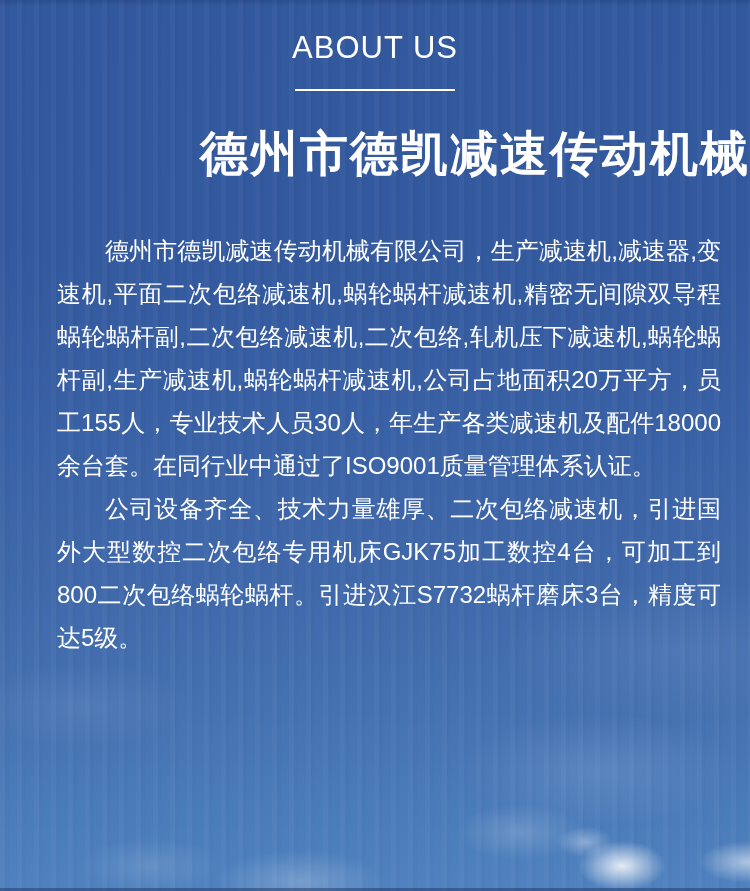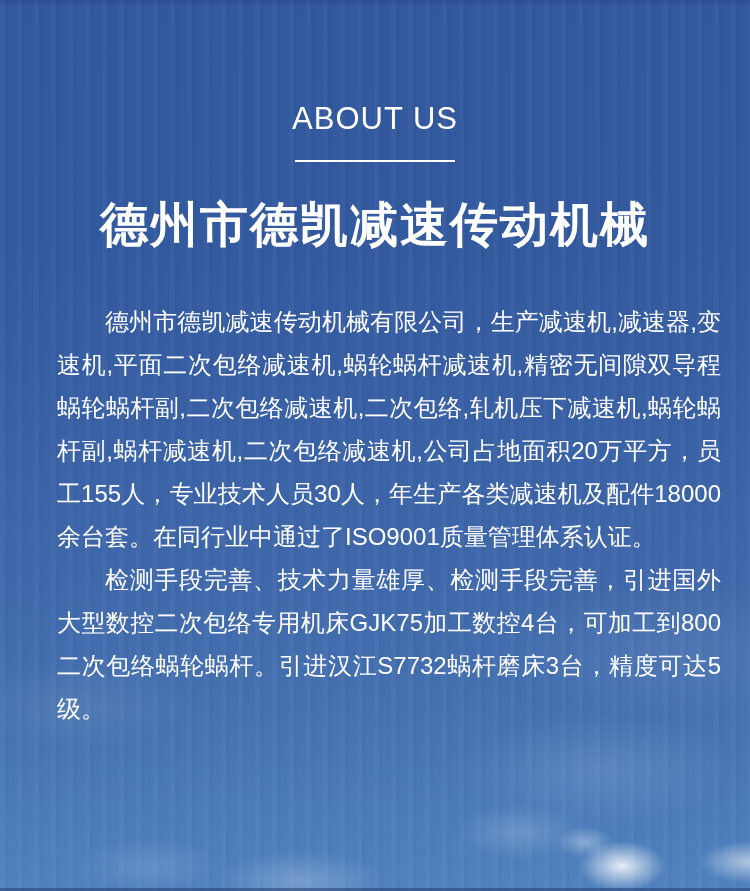--- a/index.html
+++ b/index.html
@@ -36,21 +36,21 @@
   }
   
   .page::after {
     content: "";
     position: absolute;
     left: 0; bottom: 0;
     width: 100%; height: 3px;
     background: rgba(25,48,96,0.45);
     pointer-events: none;
   }
-  .header { text-align: center; padding-top: 70px; margin-top: 32px; }
+  .header { text-align: center; padding-top: 31px; }
   .section-label {
     margin: 0;
     font-size: 31px;
     line-height: 34px;
     font-weight: 500;
     letter-spacing: 1px;
     color: #ffffff;
   }
   .divider {
     width: 160px;
@@ -59,20 +59,21 @@
     background: #ffffff;
   }
   .company-title {
     margin: 34px 0 0;
     font-size: 48px;
     line-height: 58px;
     font-weight: 700;
     letter-spacing: 2px;
     color: #ffffff;
     white-space: nowrap;
+    text-align: right;
   }
   .content {
     margin: 46px 29px 0 57px;
     font-size: 24px;
     line-height: 43px;
     text-align: justify;
     text-justify: inter-ideograph;
     color: #ffffff;
   }
   .content p { margin: 0; text-indent: 2em; }
@@ -81,16 +82,16 @@
 <body>
 
 <div class="page">
   <div class="header">
     <h2 class="section-label">ABOUT US</h2>
     <div class="divider"></div>
     <h1 class="company-title">德州市德凯减速传动机械</h1>
   </div>
 
   <div class="content">
-    <p>德州市德凯减速传动机械有限公司，生产减速机,减速器,变速机,平面二次包络减速机,蜗轮蜗杆减速机,精密无间隙双导程蜗轮蜗杆副,二次包络减速机,二次包络,轧机压下减速机,蜗轮蜗杆副,蜗杆减速机,二次包络减速机,公司占地面积20万平方，员工155人，专业技术人员30人，年生产各类减速机及配件18000余台套。在同行业中通过了ISO9001质量管理体系认证。</p>
-    <p>检测手段完善、技术力量雄厚、检测手段完善，引进国外大型数控二次包络专用机床GJK75加工数控4台，可加工到800二次包络蜗轮蜗杆。引进汉江S7732蜗杆磨床3台，精度可达5级。</p>
+    <p>德州市德凯减速传动机械有限公司，生产减速机,减速器,变速机,平面二次包络减速机,蜗轮蜗杆减速机,精密无间隙双导程蜗轮蜗杆副,二次包络减速机,二次包络,轧机压下减速机,蜗轮蜗杆副,生产减速机,蜗轮蜗杆减速机,公司占地面积20万平方，员工155人，专业技术人员30人，年生产各类减速机及配件18000余台套。在同行业中通过了ISO9001质量管理体系认证。</p>
+    <p>公司设备齐全、技术力量雄厚、二次包络减速机，引进国外大型数控二次包络专用机床GJK75加工数控4台，可加工到800二次包络蜗轮蜗杆。引进汉江S7732蜗杆磨床3台，精度可达5级。</p>
   </div>
 </div>
 
 </body></html>

